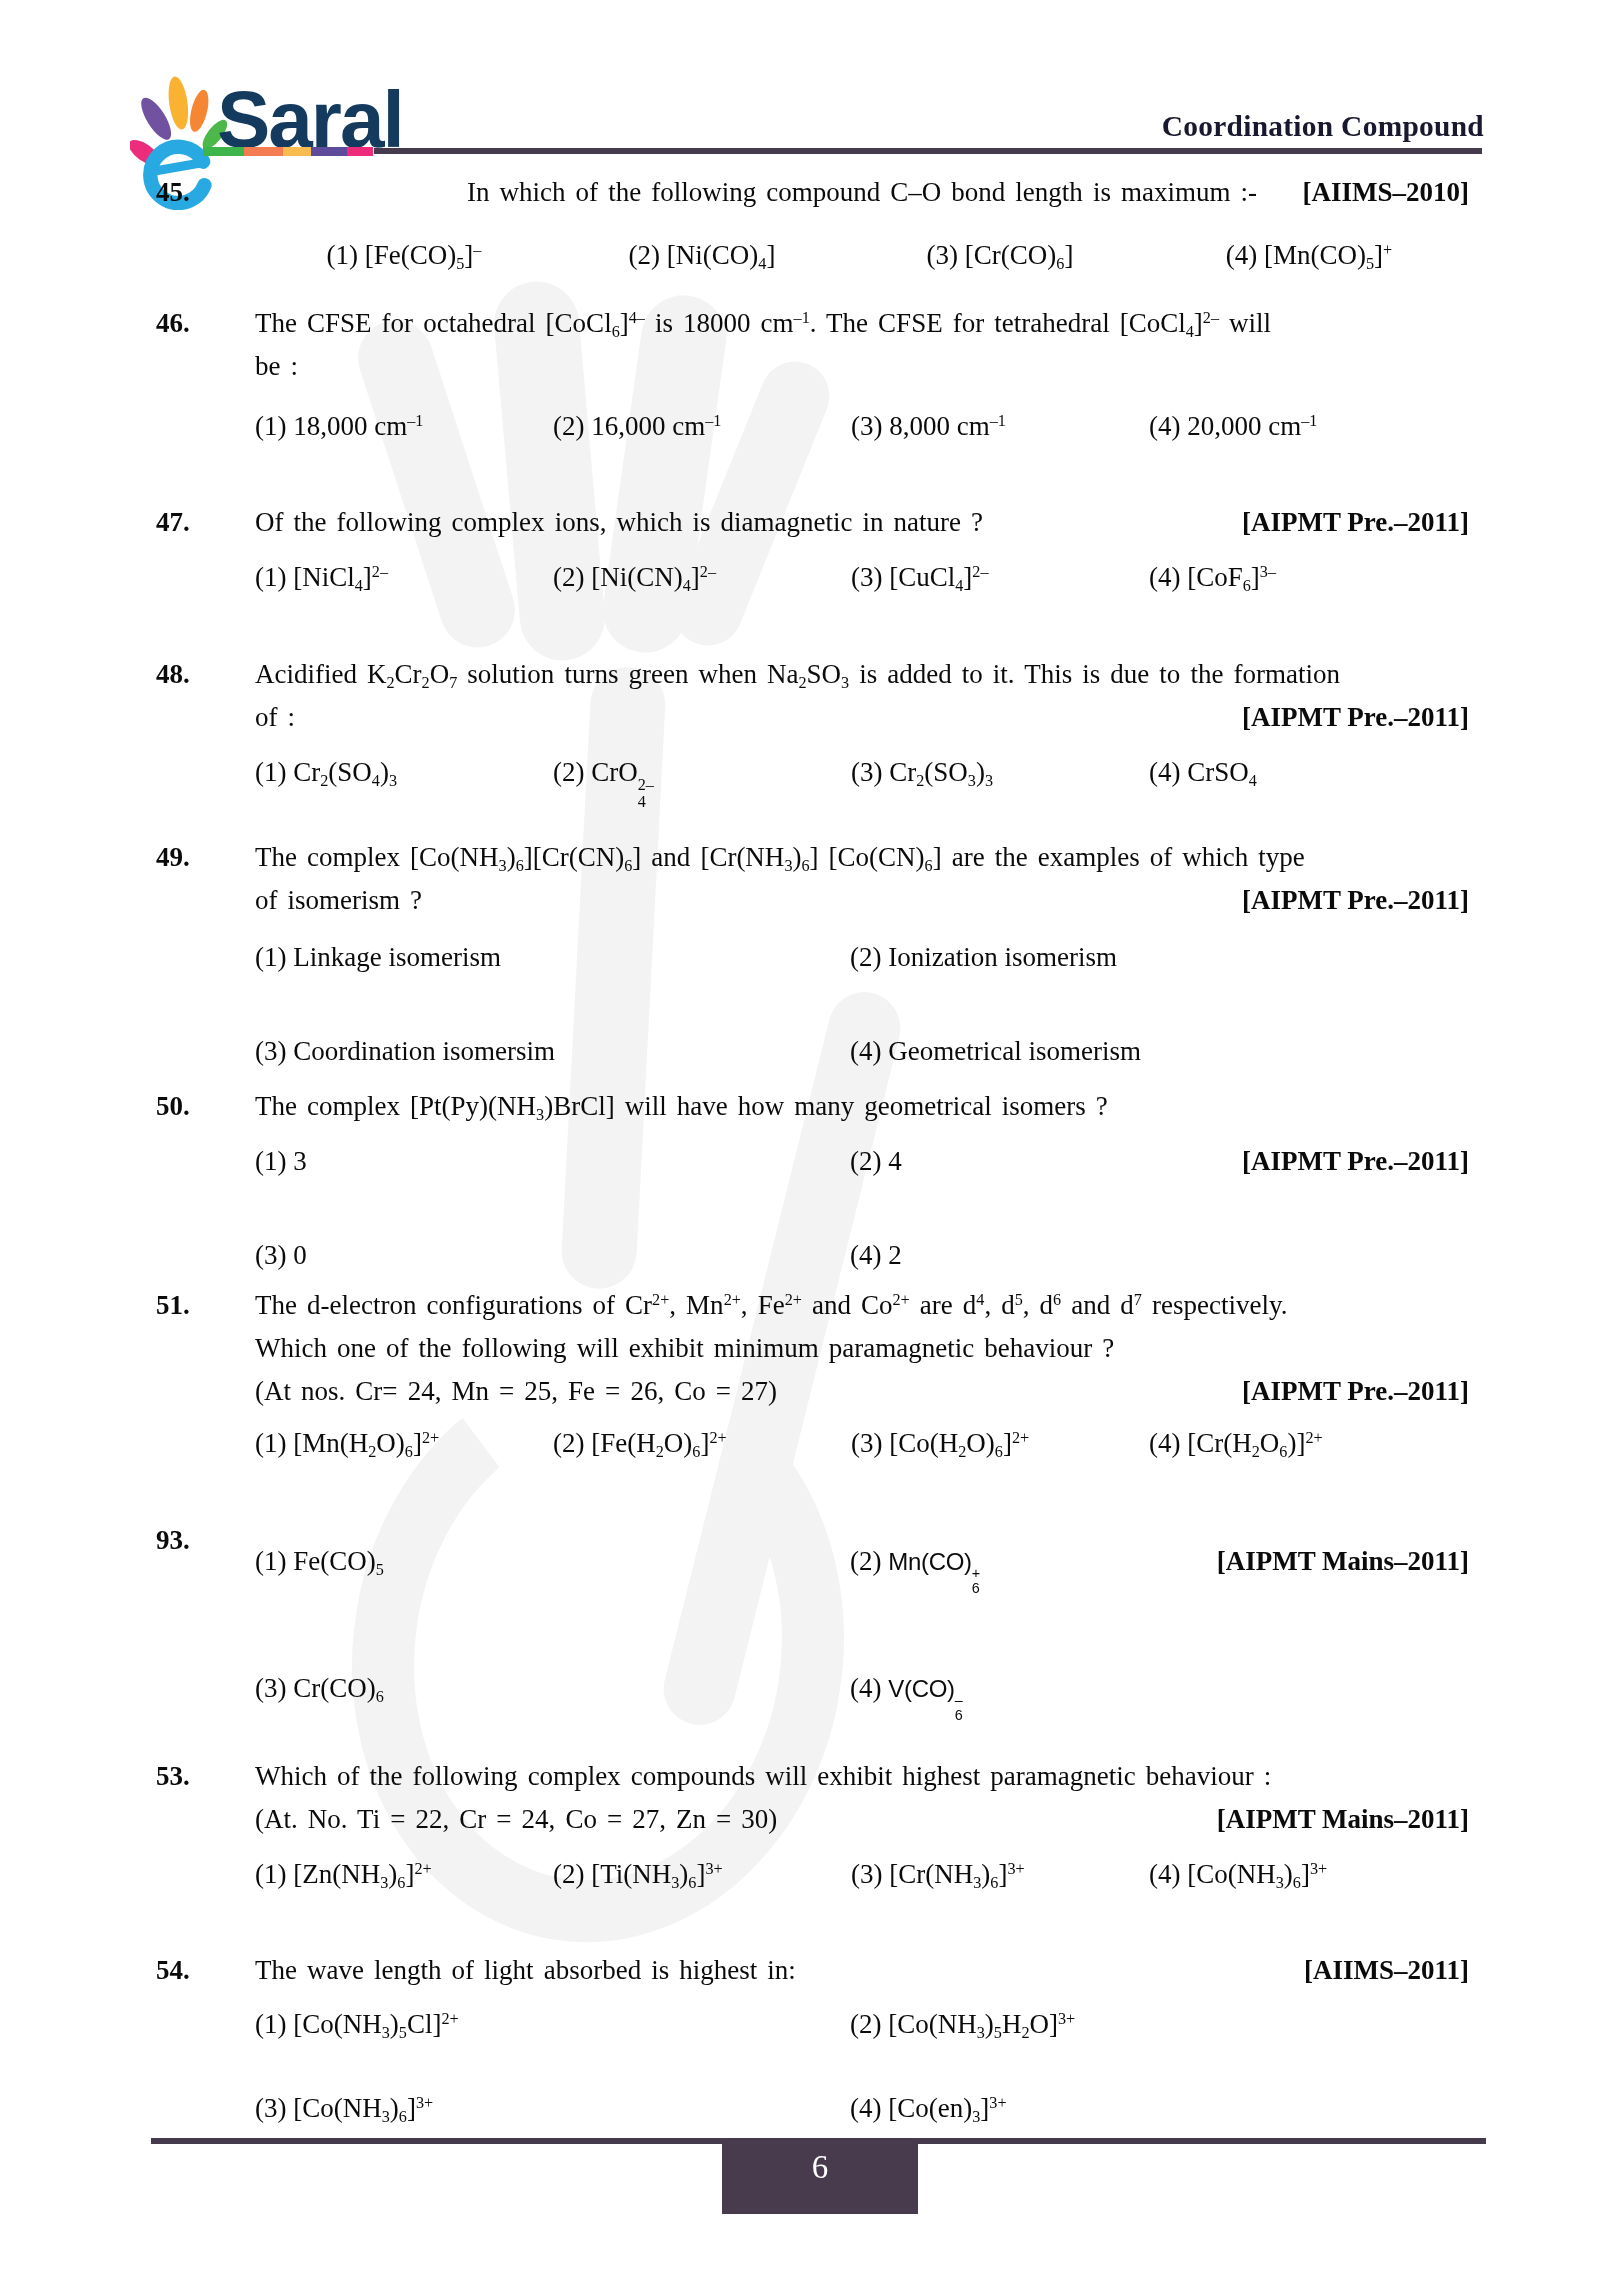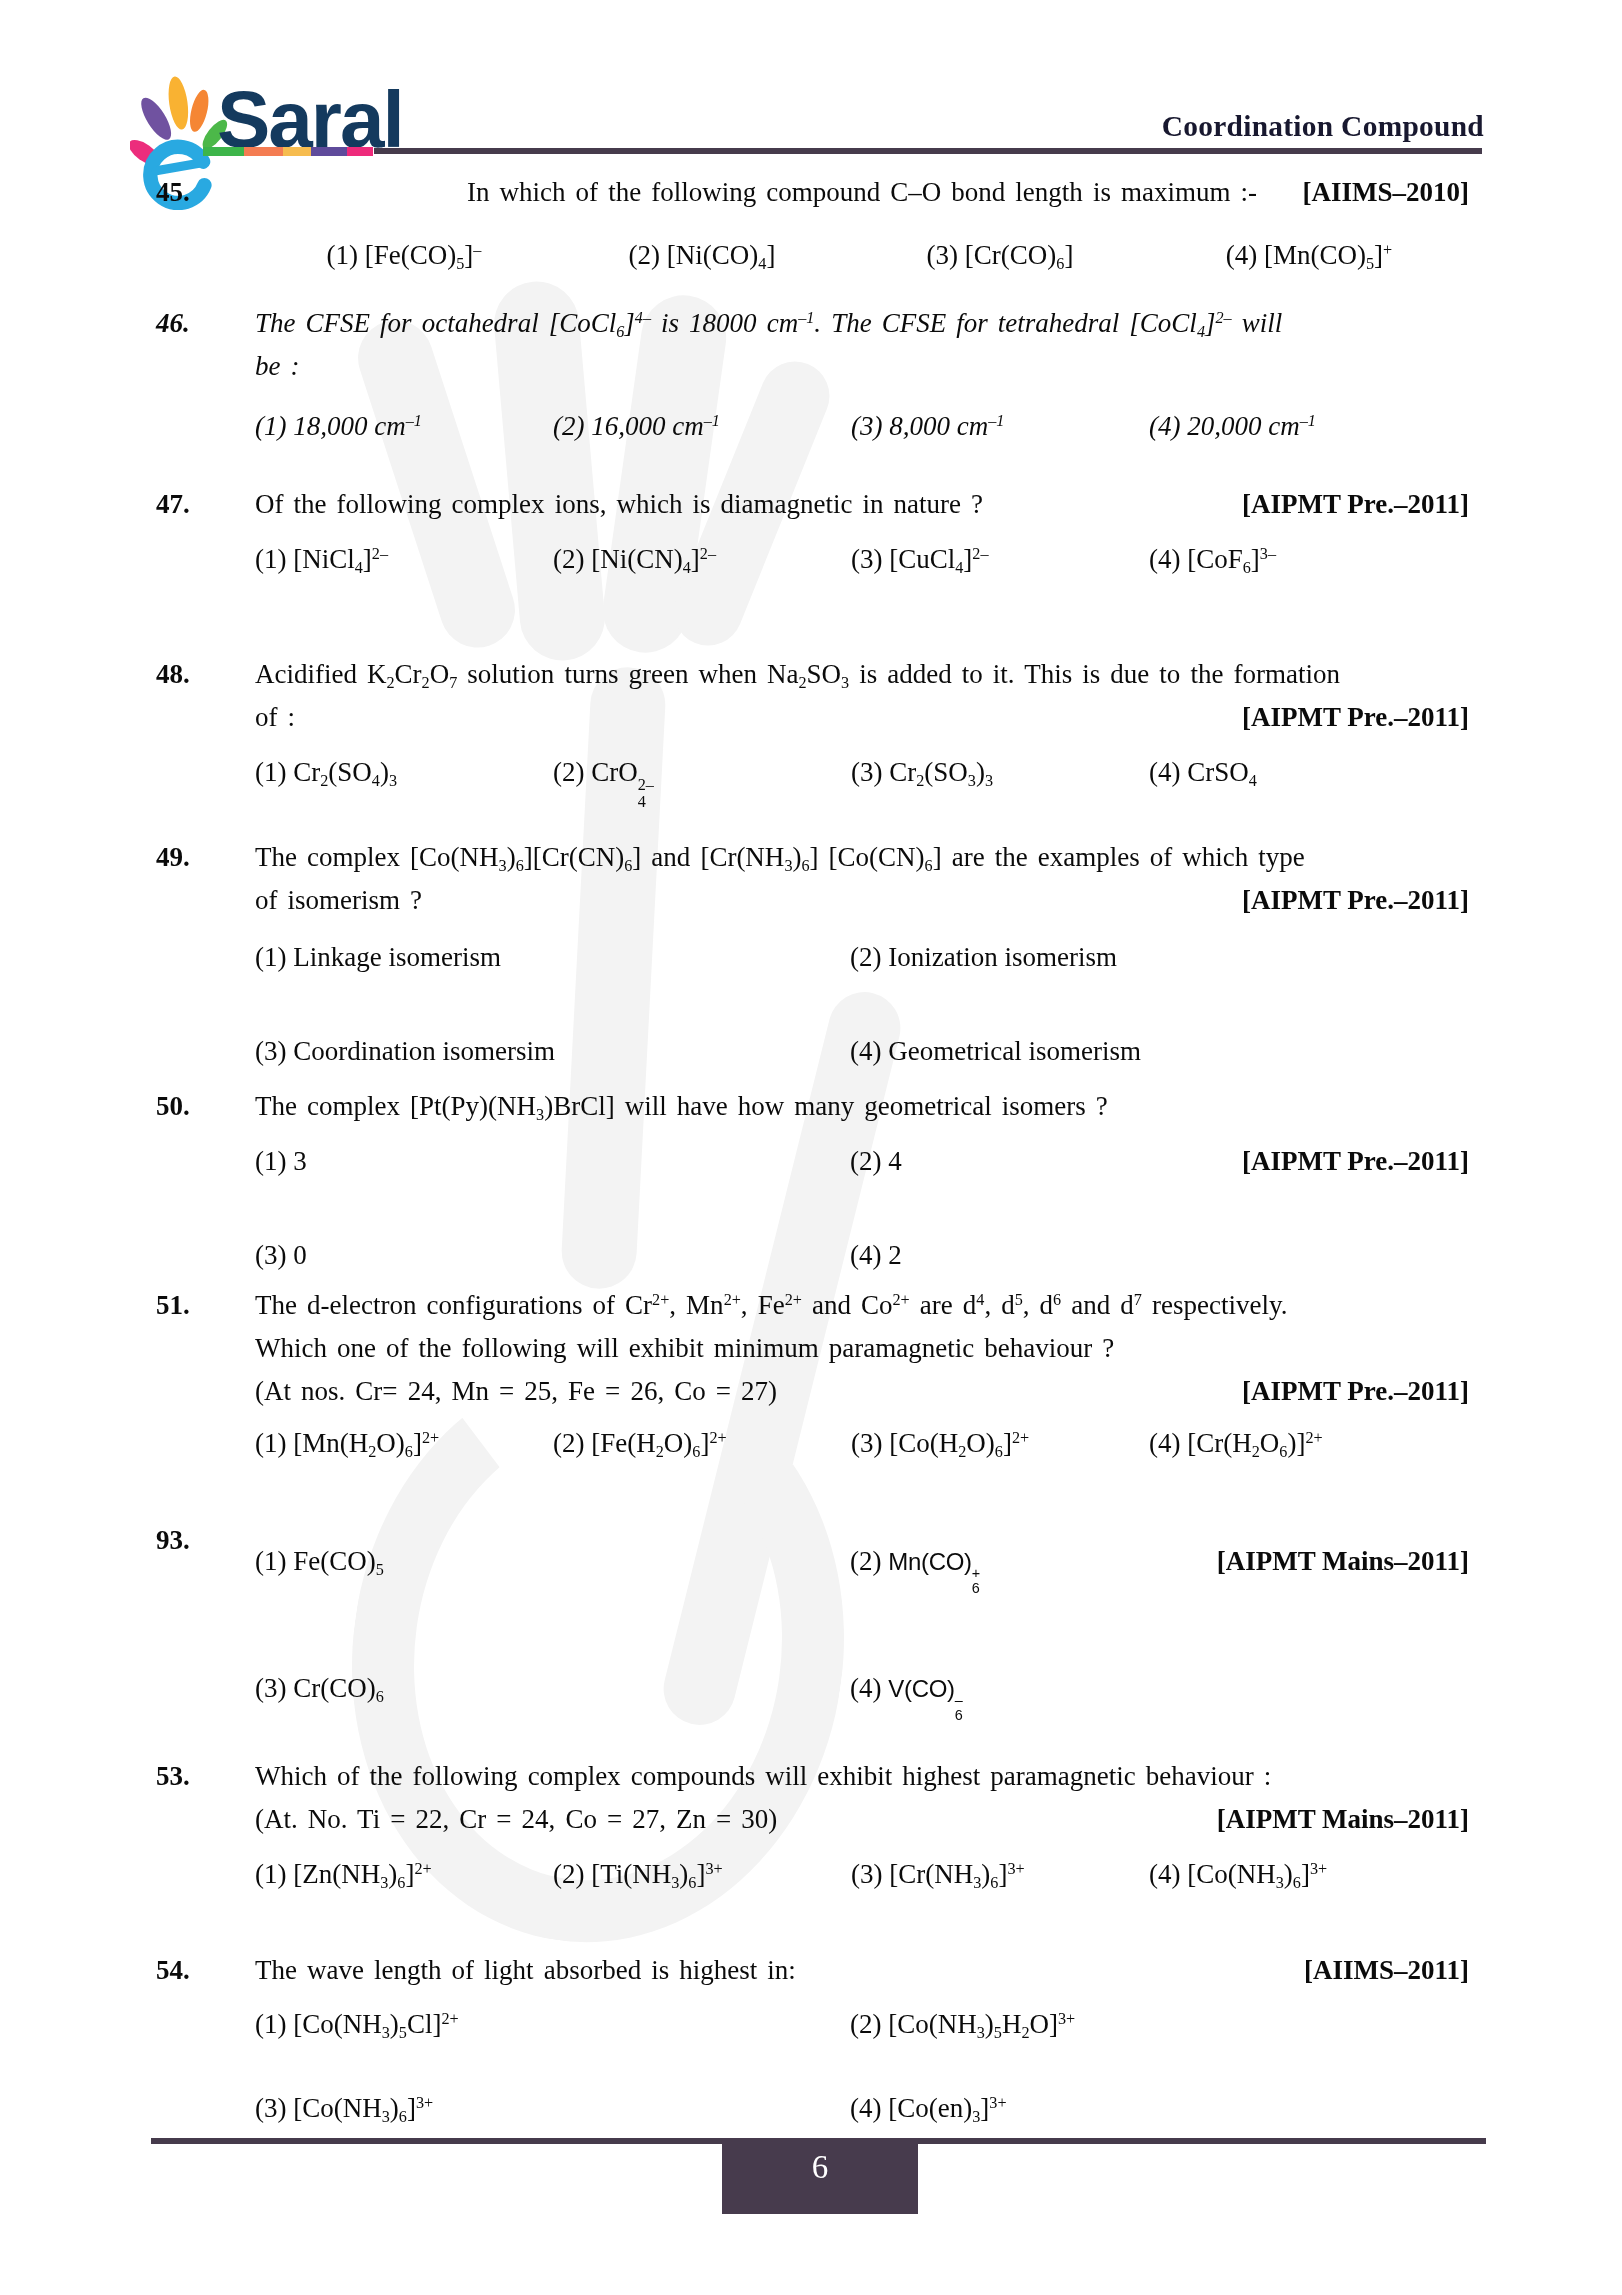--- a/index.html
+++ b/index.html
@@ -114,34 +114,34 @@
         <div class="qbody">
           <div class="qline"><span class="qtext">In which of the following compound C–O bond length is maximum :-</span><span class="tag">[AIIMS–2010]</span></div>
           <div class="opts cols4" style="margin-top: 19.6px;">
             <div class="opt"><span class="olabel">(1)</span> <span class="oformula">[Fe(CO)<sub>5</sub>]<sup>–</sup></span></div>
             <div class="opt"><span class="olabel">(2)</span> <span class="oformula">[Ni(CO)<sub>4</sub>]</span></div>
             <div class="opt"><span class="olabel">(3)</span> <span class="oformula">[Cr(CO)<sub>6</sub>]</span></div>
             <div class="opt"><span class="olabel">(4)</span> <span class="oformula">[Mn(CO)<sub>5</sub>]<sup>+</sup></span></div>
           </div>
         </div>
       </div>
-      <div class="q" style="top: 302px; font-style: italic;">
+      <div class="q" style="top: 302px;">
         <div class="qnum">46.</div>
         <div class="qbody">
           <div class="qline"><span class="qtext">The CFSE for octahedral [CoCl<sub>6</sub>]<sup>4–</sup> is 18000 cm<sup>–1</sup>. The CFSE for tetrahedral [CoCl<sub>4</sub>]<sup>2–</sup> will</span></div>
           <div class="qline"><span class="qtext">be :</span></div>
           <div class="opts cols4" style="margin-top: 17px;">
             <div class="opt"><span class="olabel">(1)</span> <span class="oformula">18,000 cm<sup>–1</sup></span></div>
             <div class="opt"><span class="olabel">(2)</span> <span class="oformula">16,000 cm<sup>–1</sup></span></div>
             <div class="opt"><span class="olabel">(3)</span> <span class="oformula">8,000 cm<sup>–1</sup></span></div>
             <div class="opt"><span class="olabel">(4)</span> <span class="oformula">20,000 cm<sup>–1</sup></span></div>
           </div>
         </div>
       </div>
-      <div class="q" style="top: 483px;">
+      <div class="q" style="top: 501px;">
         <div class="qnum">47.</div>
         <div class="qbody">
           <div class="qline"><span class="qtext">Of the following complex ions, which is diamagnetic in nature ?</span><span class="tag">[AIPMT Pre.–2011]</span></div>
           <div class="opts cols4" style="margin-top: 11.8px;">
             <div class="opt"><span class="olabel">(1)</span> <span class="oformula">[NiCl<sub>4</sub>]<sup>2–</sup></span></div>
             <div class="opt"><span class="olabel">(2)</span> <span class="oformula">[Ni(CN)<sub>4</sub>]<sup>2–</sup></span></div>
             <div class="opt"><span class="olabel">(3)</span> <span class="oformula">[CuCl<sub>4</sub>]<sup>2–</sup></span></div>
             <div class="opt"><span class="olabel">(4)</span> <span class="oformula">[CoF<sub>6</sub>]<sup>3–</sup></span></div>
           </div>
         </div>

